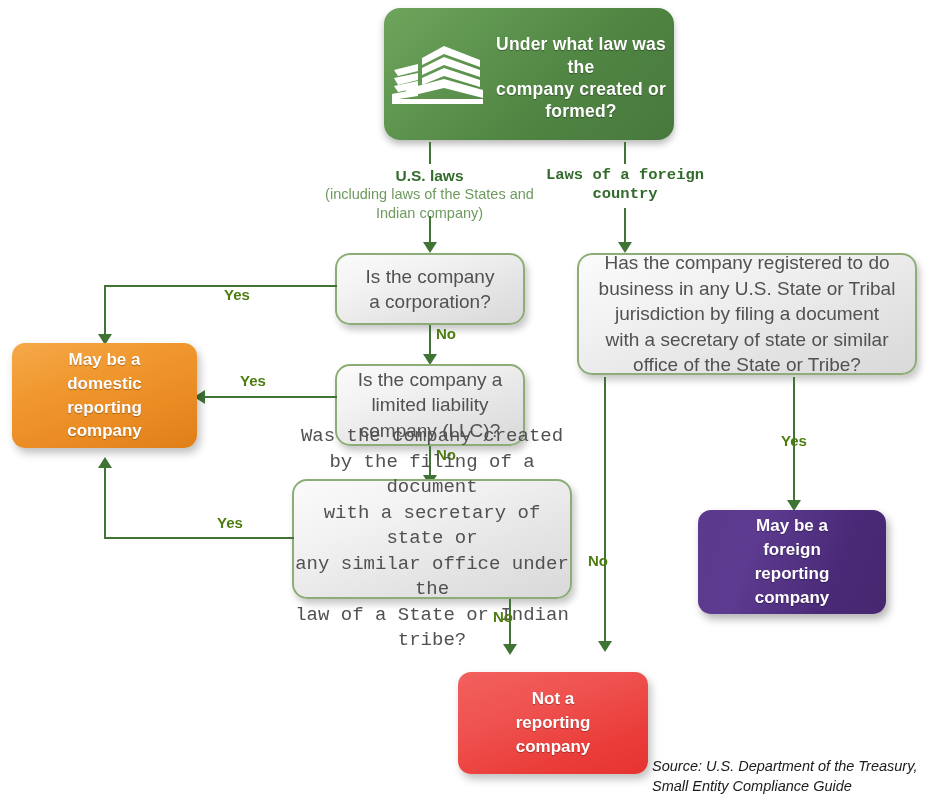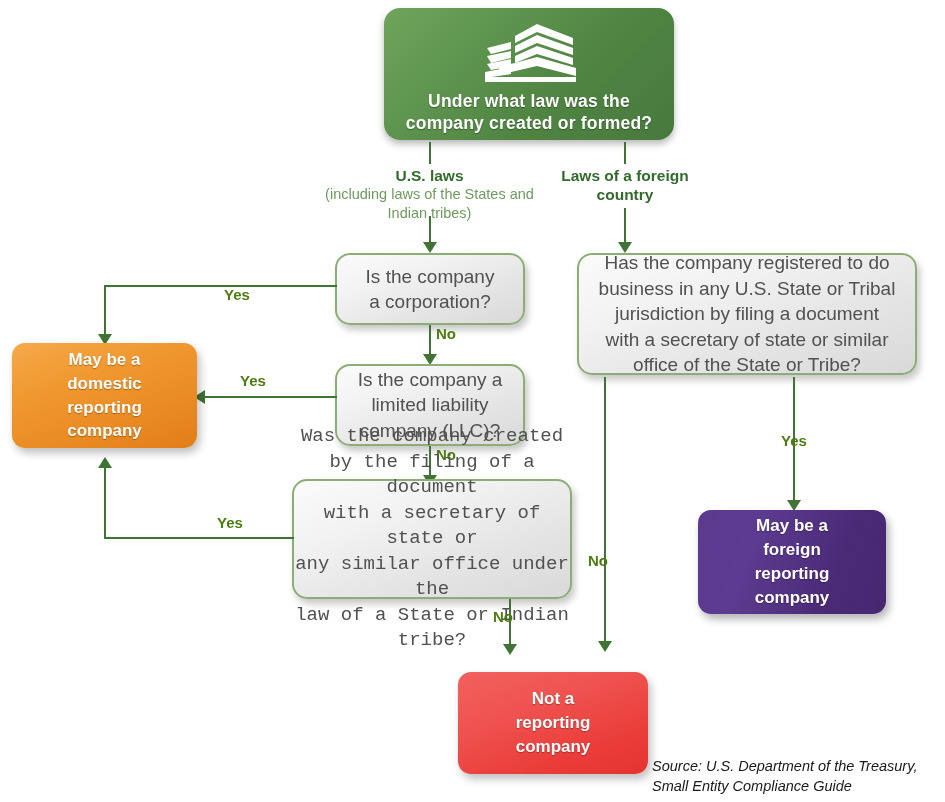--- a/index.html
+++ b/index.html
@@ -32,21 +32,21 @@
     display: block;
     width: 100%;
     white-space: pre-line;
   }
 
   
   .node-start {
     background: linear-gradient(135deg, #6fa45c 0%, #5f9650 28%, #4f8442 62%, #48793d 100%);
     border-radius: 16px;
     box-shadow: 0 4px 7px rgba(0,0,0,0.28);
-    flex-direction: column;
+    flex-direction: row;
     color: #ffffff;
     padding-top: 8px;
   }
   .node-start .label {
     font-weight: bold;
     font-size: 17.5px;
     line-height: 1.28;
     letter-spacing: .2px;
     text-shadow: 0 1px 1px rgba(0,0,0,.35);
   }
@@ -194,23 +194,23 @@
     <span class="label">Under what law was the
 company created or formed?</span>
   </div>
 
   <div class="conn conn-v" style="left:429px; top:142px; height:22px;"></div>
   <div class="conn conn-v" style="left:624px; top:142px; height:22px;"></div>
 
   <div class="branch-label" style="left:322px; top:166px; width:215px;">
     <span class="strong">U.S. laws</span>
     <span class="sub">(including laws of the
-States and Indian tribes)</span>
-  </div>
-  <div class="branch-label" style="left:545px; top:166px; width:160px;">
+States and Indian company)</span>
+  </div>
+  <div class="branch-label" style="left:545px; top:166px; width:160px;font-family:Liberation Mono, monospace;">
     <span class="strong">Laws of a
 foreign country</span>
   </div>
 
   <div class="conn conn-v" style="left:429px; top:216px; height:28px;"></div>
   <div class="arrowhead arrow-down" style="left:423px; top:242px;"></div>
 
   <div class="conn conn-v" style="left:624px; top:208px; height:36px;"></div>
   <div class="arrowhead arrow-down" style="left:618px; top:242px;"></div>
 

